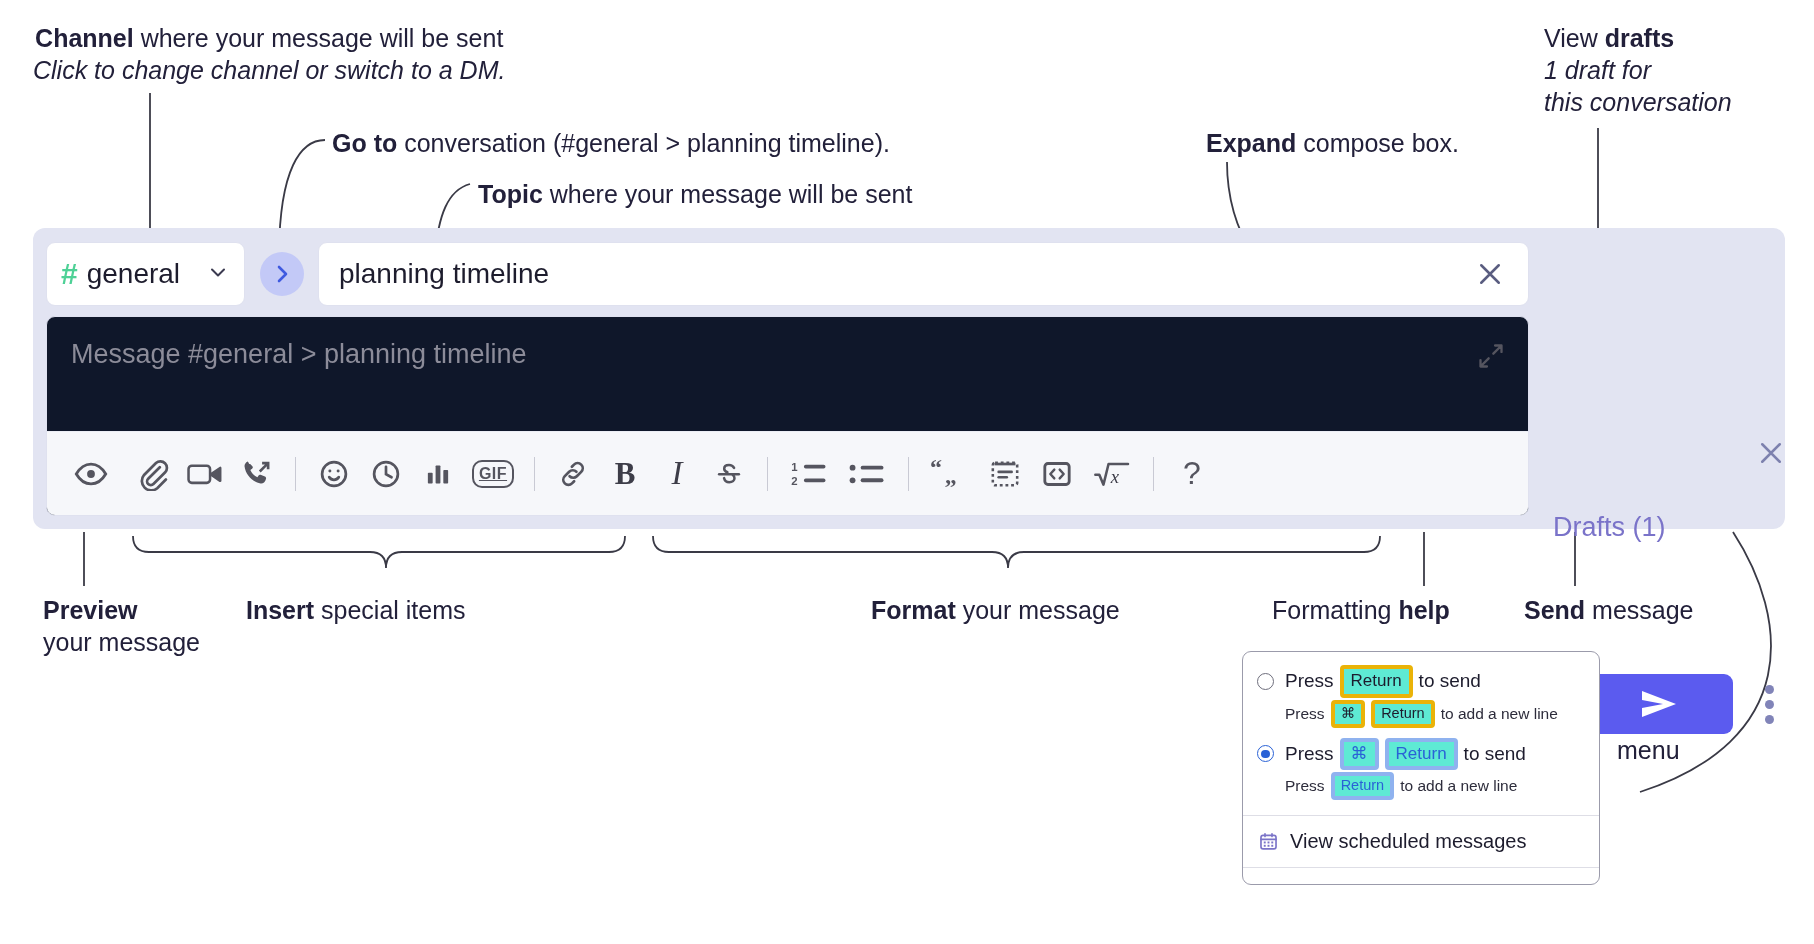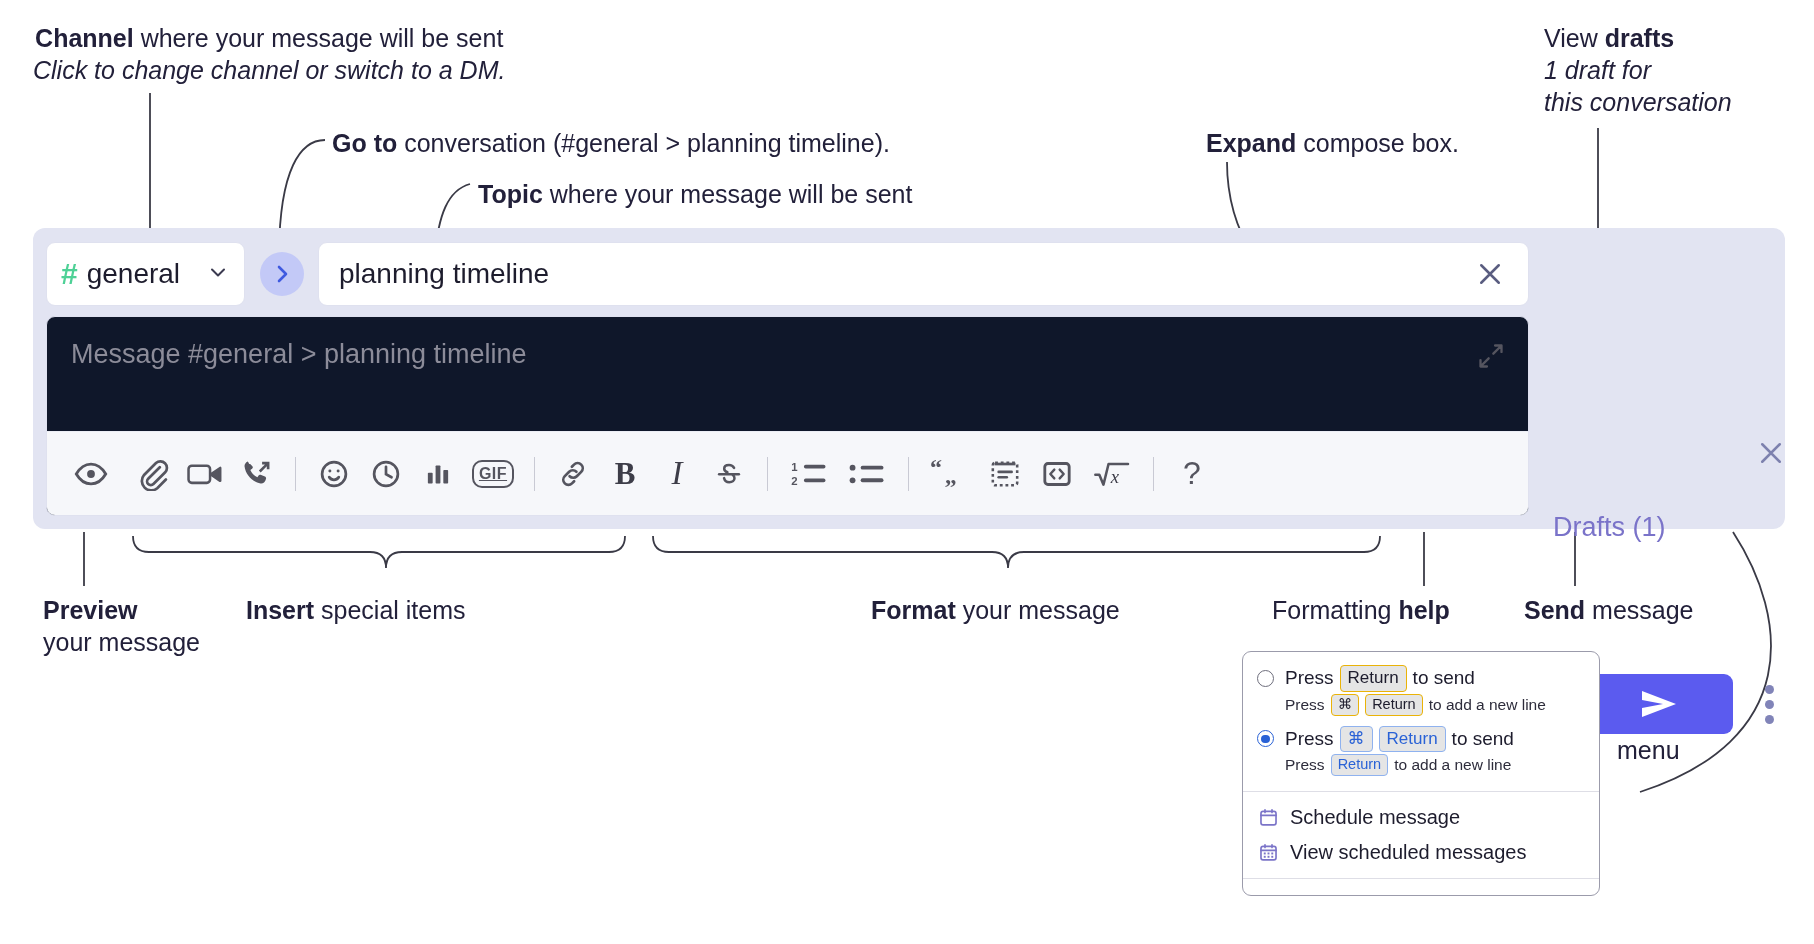--- a/index.html
+++ b/index.html
@@ -180,22 +180,22 @@
   }
   .radio.on { border-color:#2a62d6; }
   .radio.on::after {
     content:""; position:absolute; left:3.4px; top:3.4px;
     width:8.4px; height:8.4px; border-radius:50%; background:#2a62d6;
   }
   .menu-radio-row .txt { color:#1d1c2d; display:flex; align-items:center; gap:6px; font-size:19px;}
   .menu-sub { display:flex; align-items:center; gap:6px; padding:1px 14px 7px 42px; font-size:15.5px; color:#2d2c3b; }
   .key {
     display:inline-flex; align-items:center; justify-content:center;
-    border:1px solid #eab308; border-radius:4px;
-    padding:1px 7px; background:#e5e5e5; color:#1d1c2d;
+    border:4px solid #eab308; border-radius:4px;
+    padding:1px 7px; background:#5eead4; color:#1d1c2d;
     font-size:17px; line-height:1.35;
   }
   .menu-sub .key { font-size:14.5px; padding:0px 6px; }
   .key.blue { border-color:#8fb2ef; color:#2a62d6; }
   .menu-div { height:1px; background:#dedee6; margin:8px 0; }
   .menu-item {
     display:flex; align-items:center; gap:11px;
     padding:6px 14px; font-size:20px; color:#1d1c2d;
     cursor:pointer;
   }
@@ -534,29 +534,20 @@
       </span>
     </div>
     <div class="menu-sub">
       <span>Press</span>
       <span class="key blue">Return</span>
       <span>to add a new line</span>
     </div>
 
     <div class="menu-div"></div>
 
-    <div class="menu-item">
-      <span class="mi-icon">
-        <svg width="21" height="21" viewBox="0 0 24 24" fill="none" stroke="#7b74c8" stroke-width="1.9" stroke-linecap="round">
-          <rect x="3.4" y="5" width="17.2" height="15.4" rx="2.4"></rect>
-          <path d="M3.4 9.6 H20.6 M8 3.2 V6.4 M16 3.2 V6.4"></path>
-        </svg>
-      </span>
-      <span>Schedule message</span>
-    </div>
 
     <div class="menu-item">
       <span class="mi-icon">
         <svg width="21" height="21" viewBox="0 0 24 24" fill="none" stroke="#7b74c8" stroke-width="1.9" stroke-linecap="round">
           <rect x="3.4" y="5" width="17.2" height="15.4" rx="2.4"></rect>
           <path d="M3.4 9.6 H20.6 M8 3.2 V6.4 M16 3.2 V6.4"></path>
           <g fill="#7b74c8" stroke="none">
             <rect x="6.6" y="12" width="2.2" height="2.2"></rect>
               <rect x="10.9" y="12" width="2.2" height="2.2"></rect>
               <rect x="15.2" y="12" width="2.2" height="2.2"></rect>

